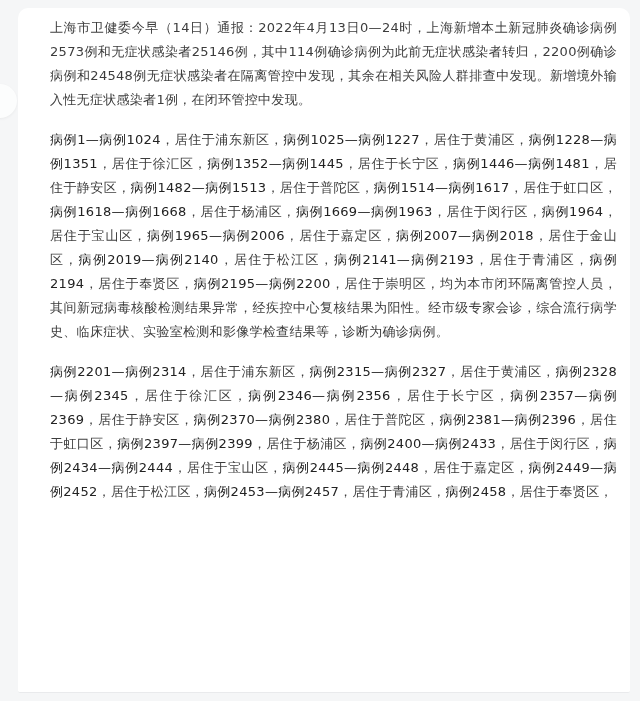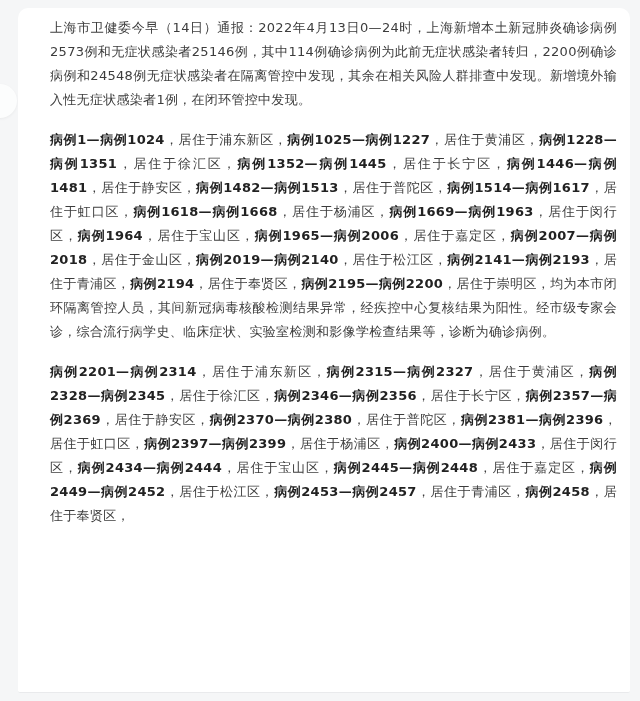--- a/index.html
+++ b/index.html
@@ -29,21 +29,21 @@
   .article-body p {
     margin: 0 0 16px 0;
     font-size: 13px;
     line-height: 24px;
     letter-spacing: 0.3px;
     color: var(--text-color, #3c3c3c);
     text-align: justify;
   }
   .article-body .seg { font-weight: 400; }
   .article-body .seg.bold {
-    font-weight: 700;
+    font-weight: 400;
     color: var(--bold-color, #222222);
   }
   .edge-circle {
     position: absolute;
     left: -17px;
     top: 84px;
     width: 34px;
     height: 34px;
     border-radius: 50%;
     background: #fcfdfd;

